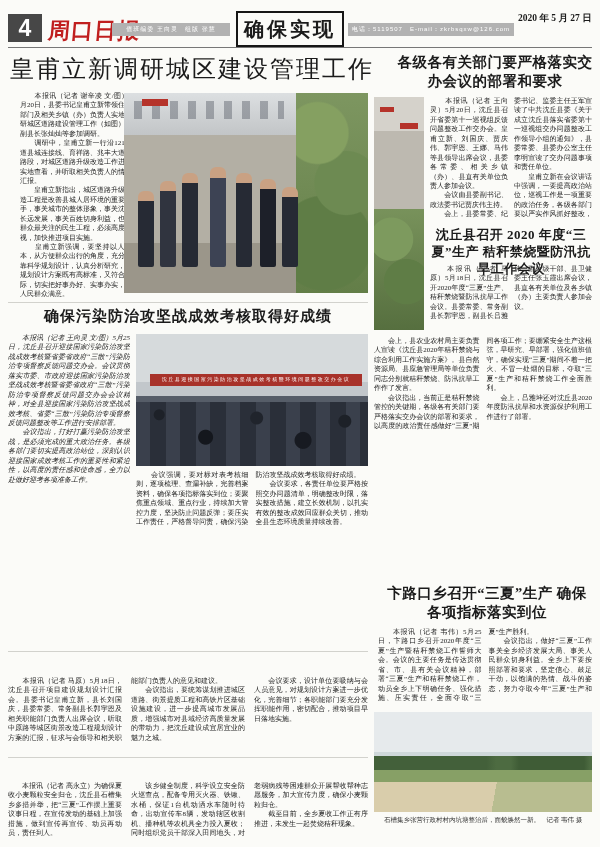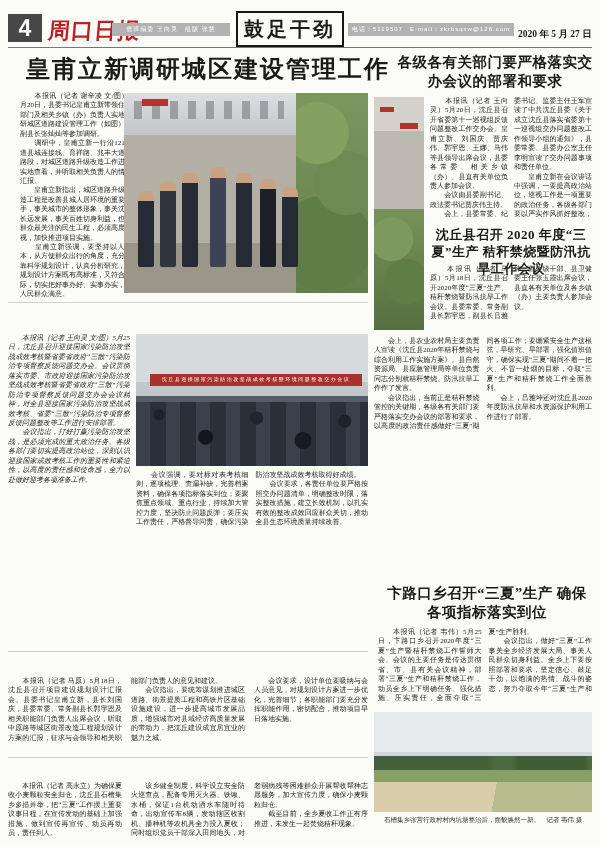--- a/index.html
+++ b/index.html
@@ -13,26 +13,26 @@
   .masthead{left:48px;top:16px;font-size:22px;font-weight:bold;color:#c01f1f;
             transform:skewX(-5deg);letter-spacing:1px;white-space:nowrap;}
   .graybar{background:#b2b2b2;color:#fff;font-size:6px;height:13px;line-height:13px;
            text-align:center;letter-spacing:1px;overflow:hidden;white-space:nowrap;
            font-family:"Liberation Sans",sans-serif;}
   .bar1{left:112px;top:23px;width:118px;}
   .bar2{left:348px;top:23px;width:166px;}
   .sectionbox{left:236px;top:11px;width:104px;height:32px;border:2px solid #161616;background:#fbfbf8;
               display:flex;align-items:center;justify-content:center;z-index:2;}
   .sectionbox span{font-size:20px;font-weight:bold;letter-spacing:3px;white-space:nowrap;}
-  .dateline{left:518px;top:28px;font-size:9.5px;font-weight:bold;white-space:nowrap;}
+  .dateline{left:518px;top:12px;font-size:9.5px;font-weight:bold;white-space:nowrap;}
   .headrule{left:8px;top:47px;width:584px;height:1px;background:#777;}
   .rule{height:1px;background:#d2d2cd;}
   
-  .h-main{left:10px;top:53px;width:356px;text-align:center;font-size:24px;font-weight:bold;
-          letter-spacing:2px;white-space:nowrap;margin-left:16px;}
+  .h-main{left:10px;top:53px;width:356px;text-align:center;font-size:24px;font-weight:normal;
+          letter-spacing:2px;white-space:nowrap;}
   .h-mid{text-align:center;font-weight:bold;font-size:15px;letter-spacing:1px;white-space:nowrap;}
   .h-right{text-align:center;font-weight:bold;line-height:1.3;letter-spacing:0.5px;}
   
   .bt{font-size:7px;line-height:1.35;text-align:justify;word-break:break-all;
       white-space:pre-wrap;overflow:hidden;color:#222;}
   .c2{column-count:2;column-gap:7px;}
   .c3{column-count:3;column-gap:9px;}
   .caption{font-size:6.5px;color:#333;text-align:center;white-space:nowrap;overflow:hidden;}
   
   .photo{overflow:hidden;background:#aca89e;}
@@ -85,21 +85,21 @@
 </style>
 </head>
 <body>
 
 <div class="page">
 
   <div class="abs numbox">4</div>
   <div class="abs masthead">周口日报</div>
   <div class="abs graybar bar1">值班编委 王向灵　组版 张慧</div>
   <div class="abs sectionbox">
-    <span>鼓足干劲</span>
+    <span>确保实现</span>
   </div>
   <div class="abs graybar bar2">电话：5119507　E-mail：zkrbsqxw@126.com</div>
   <div class="abs dateline">2020 年 5 月 27 日</div>
   <div class="abs headrule"></div>
 
   <div class="abs h-main">皇甫立新调研城区建设管理工作</div>
 
   <div class="abs bt" style="left:20px;top:92px;width:112px;height:209px;">　　本报讯（记者 谢辛凌 文/图）5月20日，县委书记皇甫立新带领住建部门及相关乡镇（办）负责人实地调研城区道路建设管理工作（如图），副县长张灿灿等参加调研。
 　　调研中，皇甫立新一行沿121省道县城连接线、育祥路、兆丰大道等路段，对城区道路升级改造工作进行实地查看，并听取相关负责人的情况汇报。
 　　皇甫立新指出，城区道路升级改造工程是改善县城人居环境的重要抓手，事关城市的整体形象，事关沈丘长远发展，事关百姓切身利益，也是群众最关注的民生工程，必须高度重视，加快推进项目实施。
@@ -114,20 +114,21 @@
     <div class="fig f1"></div>
     <div class="fig f2"></div>
     <div class="fig f3"></div>
     <div class="fig f4"></div>
     <div class="fig f5"></div>
     <div class="fig f6"></div>
     <div class="fig f7"></div>
   </div>
 
   <div class="abs rule" style="left:8px;top:302px;width:360px;"></div>
+  <div class="abs h-mid" style="left:8px;top:307px;width:360px;">确保污染防治攻坚战成效考核取得好成绩</div>
 
   <div class="abs bt" style="left:8px;top:334px;width:122px;height:314px;font-style:italic;">　　本报讯（记者 王向灵 文/图）5月25日，沈丘县召开迎接国家污染防治攻坚战成效考核暨省委省政府“三散”污染防治专项督察反馈问题交办会。会议贯彻落实市委、市政府迎接国家污染防治攻坚战成效考核暨省委省政府“三散”污染防治专项督察反馈问题交办会会议精神，对全县迎接国家污染防治攻坚战成效考核、省委“三散”污染防治专项督察反馈问题整改等工作进行安排部署。
 　　会议指出，打好打赢污染防治攻坚战，是必须完成的重大政治任务。各级各部门要切实提高政治站位，深刻认识迎接国家成效考核工作的重要性和紧迫性，以高度的责任感和使命感，全力以赴做好迎考各项准备工作。</div>
 
   <div class="abs photo meetphoto">
     <div class="meet-banner">沈丘县迎接国家污染防治攻坚战成效考核暨环境问题整改交办会议</div>
     <div class="audience"></div>
   </div>
 
   <div class="abs bt c2" style="left:136px;top:471px;width:232px;height:177px;">　　会议强调，要对标对表考核细则，逐项梳理、查漏补缺，完善档案资料，确保各项指标落实到位；要聚焦重点领域、重点行业，持续加大管控力度，坚决防止问题反弹；要压实工作责任，严格督导问责，确保污染防治攻坚战成效考核取得好成绩。

